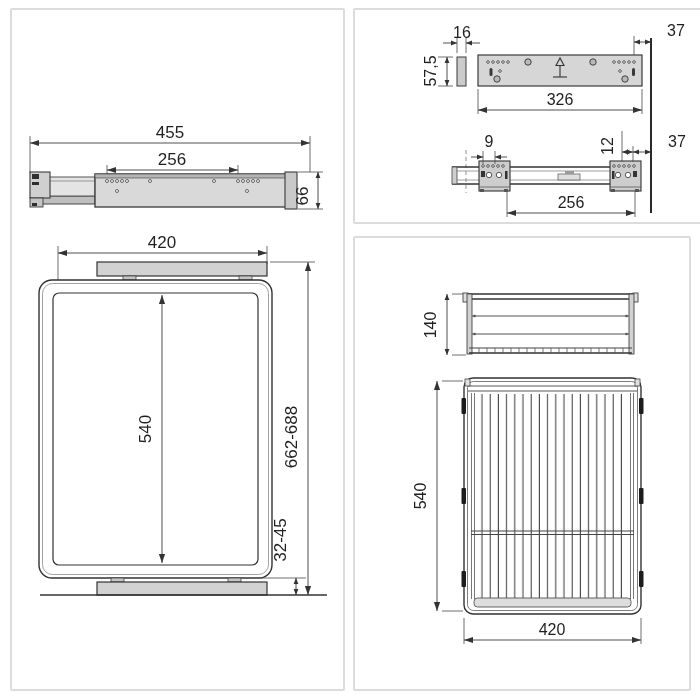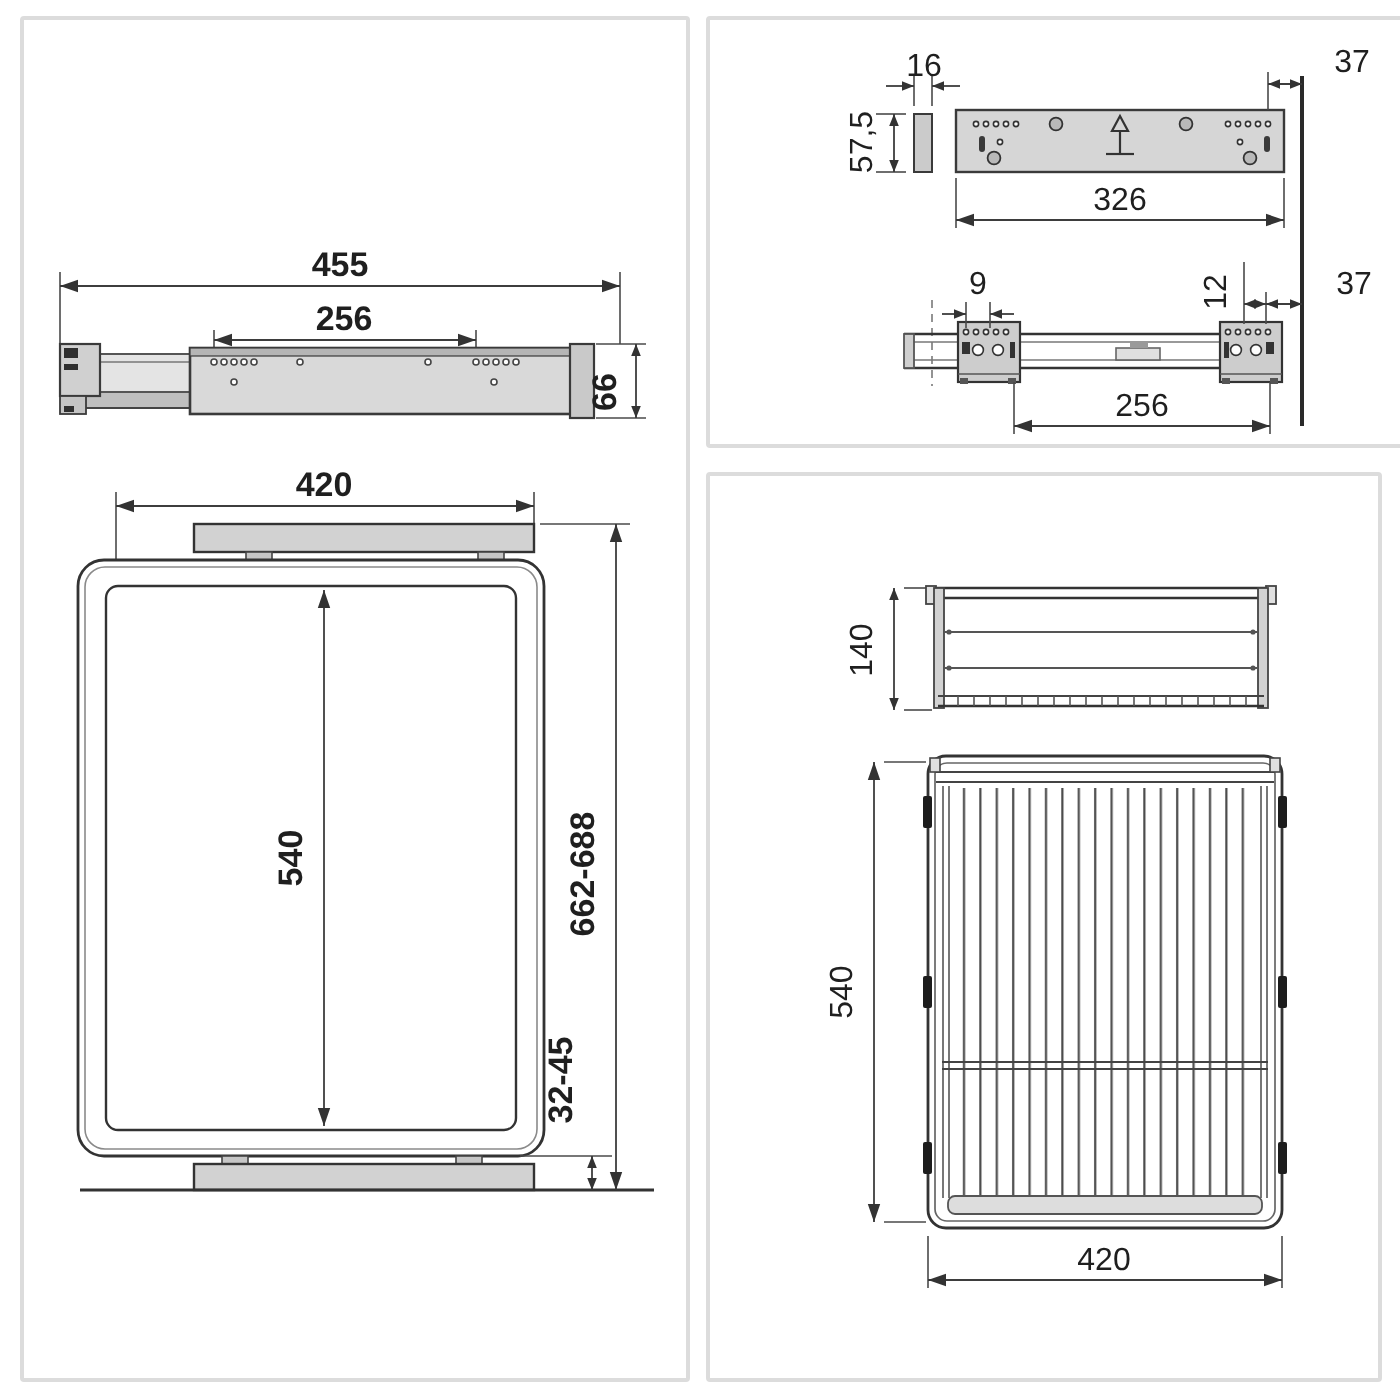--- a/index.html
+++ b/index.html
@@ -1,18 +1,18 @@
 <!DOCTYPE html>
 <html><head>
 <meta charset="utf-8">
 <style>
   html,body{margin:0;padding:0;background:#ffffff;}
   body{width:700px;height:700px;position:relative;font-family:"Liberation Sans",sans-serif;}
   .panel{position:absolute;background:#fff;border:2px solid #dcdcdc;border-radius:2px;box-sizing:border-box;}
-  #panel-left{left:10px;top:8px;width:335px;height:683px;font-weight:bold;}
+  #panel-left{left:10px;top:8px;width:335px;height:683px;}
   #panel-top-right{left:353px;top:8px;width:358px;height:216px;}
   #panel-bottom-right{left:353px;top:236px;width:338px;height:455px;}
   svg{display:block;}
   svg text{font-family:"Liberation Sans",sans-serif;fill:#1f1f1f;}
   .dt{font-size:17px;text-anchor:middle;}
   .dt2{font-size:16px;text-anchor:middle;}
   .dim{stroke:#3d3d3d;stroke-width:0.9;fill:none;}
   .ext{stroke:#4a4a4a;stroke-width:0.8;fill:none;}
   .out{stroke:#333;stroke-width:1.3;fill:none;}
   .thin{stroke:#777;stroke-width:0.7;fill:none;}

